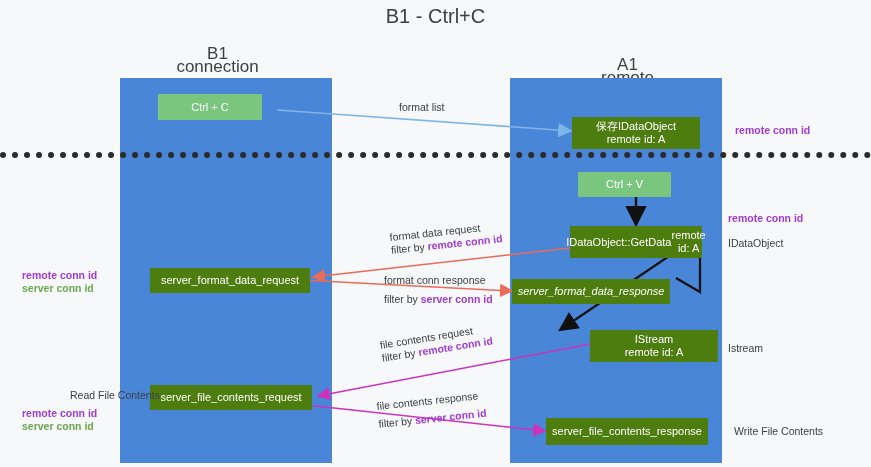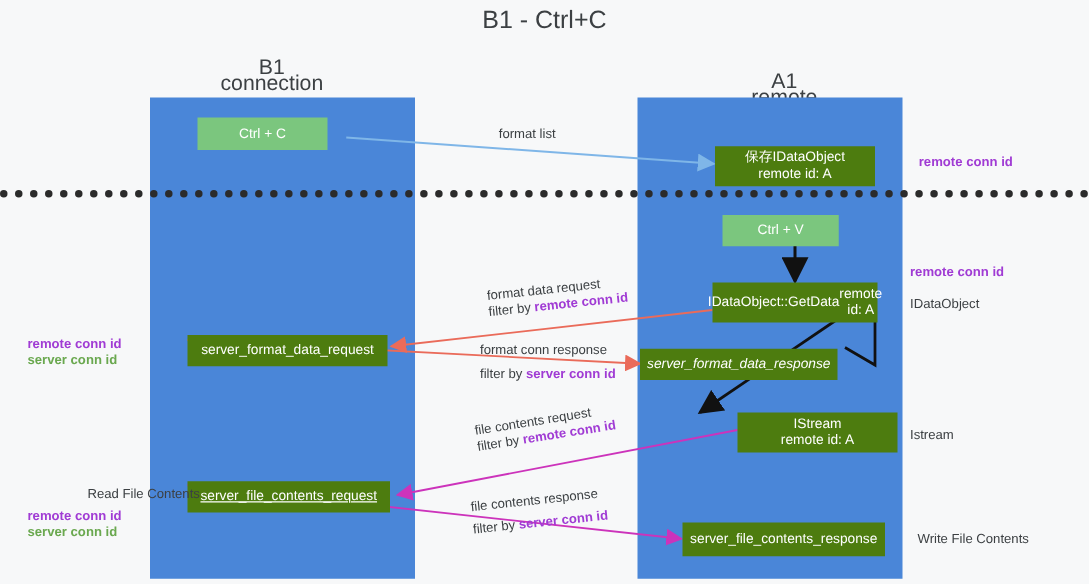--- a/index.html
+++ b/index.html
@@ -122,21 +122,21 @@
   </div>
 
   <div class="node orange" style="left:546px;top:418px;width:162px;height:27px;">
     <span>server_file_contents_response</span>
   </div>
 
   <div class="node orange" style="left:150px;top:268px;width:160px;height:25px;">
     <span>server_format_data_request</span>
   </div>
 
-  <div class="node orange" style="left:150px;top:385px;width:162px;height:25px;text-decoration:underline;">
+  <div class="node orange" style="left:150px;top:385px;width:162px;height:25px;">
     <span>server_file_contents_request</span>
   </div>
 
   <div class="edge-label" style="left:399px;top:101px;">format list</div>
 
   <div class="edge-label rot" style="left:389px;top:231px;transform:rotate(-6deg);">
     <div>format data request</div>
     <div>
       <span>filter by </span><span class="kw-remote">remote conn id</span>
     </div>

